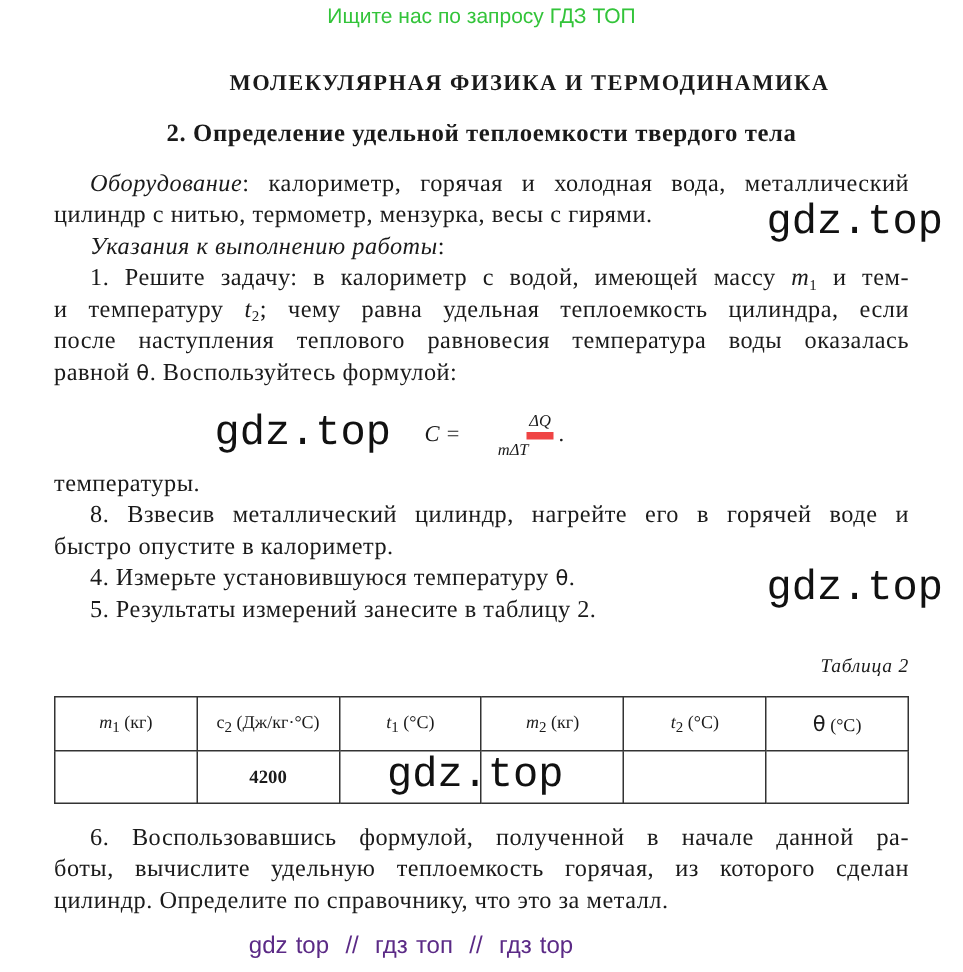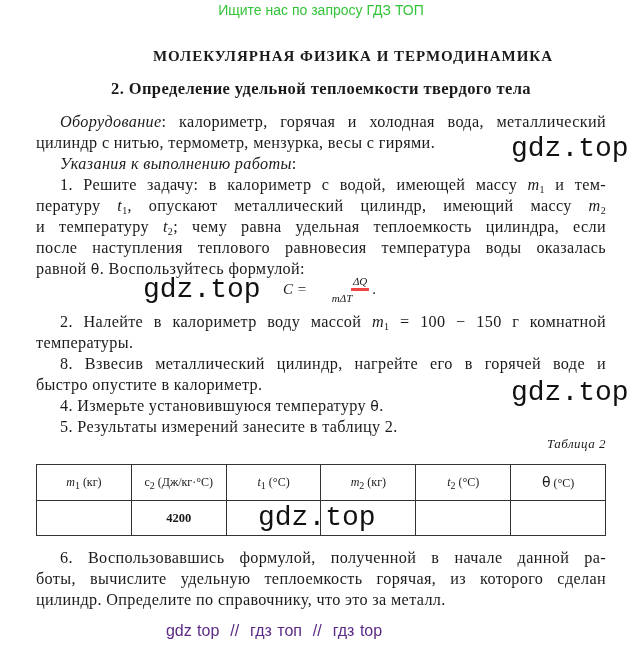--- a/index.html
+++ b/index.html
@@ -37,21 +37,21 @@
   .theta { font-family: "DejaVu Sans", sans-serif; font-size: 14px; }
   .watermark {
     font-family: Liberation Mono, monospace; font-size: 28px; color: #111;
     letter-spacing: 0;
   }
   .formula {
     left: 283px; top: 275px; font-family: "Liberation Serif", serif;
     font-style: italic; font-size: 15px; display: flex; align-items: center;
   }
   .frac { display: inline-flex; flex-direction: column; align-items: center; margin-left: 8px; font-size: 11px; }
-  .frac .num { border-bottom: 3px solid #ef4444; padding: 0 2px 1px 2px; margin-left: 36px; }
+  .frac .num { border-bottom: 5px solid #ef4444; padding: 0 2px 1px 2px; margin-left: 36px; }
   .frac .den { padding-top: 1px; }
   .table-caption {
     right: 36px; top: 436px; font-family: "Liberation Serif", serif;
     font-style: italic; font-size: 13px; letter-spacing: 0.5px;
   }
   table.data {
     position: absolute; left: 36px; top: 464px; width: 570px;
     border-collapse: collapse; table-layout: fixed;
     font-family: "Liberation Serif", serif; font-size: 12px;
   }
@@ -72,37 +72,35 @@
 <div class="abs banner">Ищите нас по запросу ГДЗ ТОП</div>
 
 <div class="abs chapter">МОЛЕКУЛЯРНАЯ ФИЗИКА И ТЕРМОДИНАМИКА</div>
 <div class="abs subtitle">2. Определение удельной теплоемкости твердого тела</div>
 
 <div class="abs body-text" style="top:112px;">
   <span class="line justify-line indent"><span class="it">Оборудование</span><span>: калориметр, горячая и холодная вода, металлический</span></span>
   <span class="line">цилиндр с нитью, термометр, мензурка, весы с гирями.</span>
   <span class="line indent"><span class="it">Указания к выполнению работы</span><span>:</span></span>
   <span class="line justify-line indent"><span>1. Решите задачу: в калориметр с водой, имеющей массу </span><span class="it">m</span><span class="sub">1</span><span> и тем-</span></span>
-  <span class="line justify-line"><span>пературу </span><span class="it">t</span><span class="sub">1</span><span>, опускают металлический цилиндр, имеющий массу </span><span class="it">m</span><span class="sub">2</span></span>
   <span class="line justify-line"><span>и температуру </span><span class="it">t</span><span class="sub">2</span><span>; чему равна удельная теплоемкость цилиндра, если</span></span>
   <span class="line justify-line">после наступления теплового равновесия температура воды оказалась</span>
   <span class="line"><span>равной </span><span class="theta">θ</span><span>. Воспользуйтесь формулой:</span></span>
 </div>
 
 <div class="abs formula">
   <span>C =</span>
   <span class="frac">
     <span class="num">ΔQ</span>
     <span class="den">mΔT</span>
   </span>
   <span style="margin-left:3px;font-style:normal;">.</span>
 </div>
 
 <div class="abs body-text" style="top:312px;">
-  <span class="line justify-line indent"><span>2. Налейте в калориметр воду массой </span><span class="it">m</span><span class="sub">1</span><span> = 100 − 150 г комнатной</span></span>
   <span class="line">температуры.</span>
   <span class="line justify-line indent">8. Взвесив металлический цилиндр, нагрейте его в горячей воде и</span>
   <span class="line">быстро опустите в калориметр.</span>
   <span class="line indent"><span>4. Измерьте установившуюся температуру </span><span class="theta">θ</span><span>.</span></span>
   <span class="line indent">5. Результаты измерений занесите в таблицу 2.</span>
 </div>
 
 <div class="abs table-caption">Таблица 2</div>
 <table class="data">
   <tbody>

